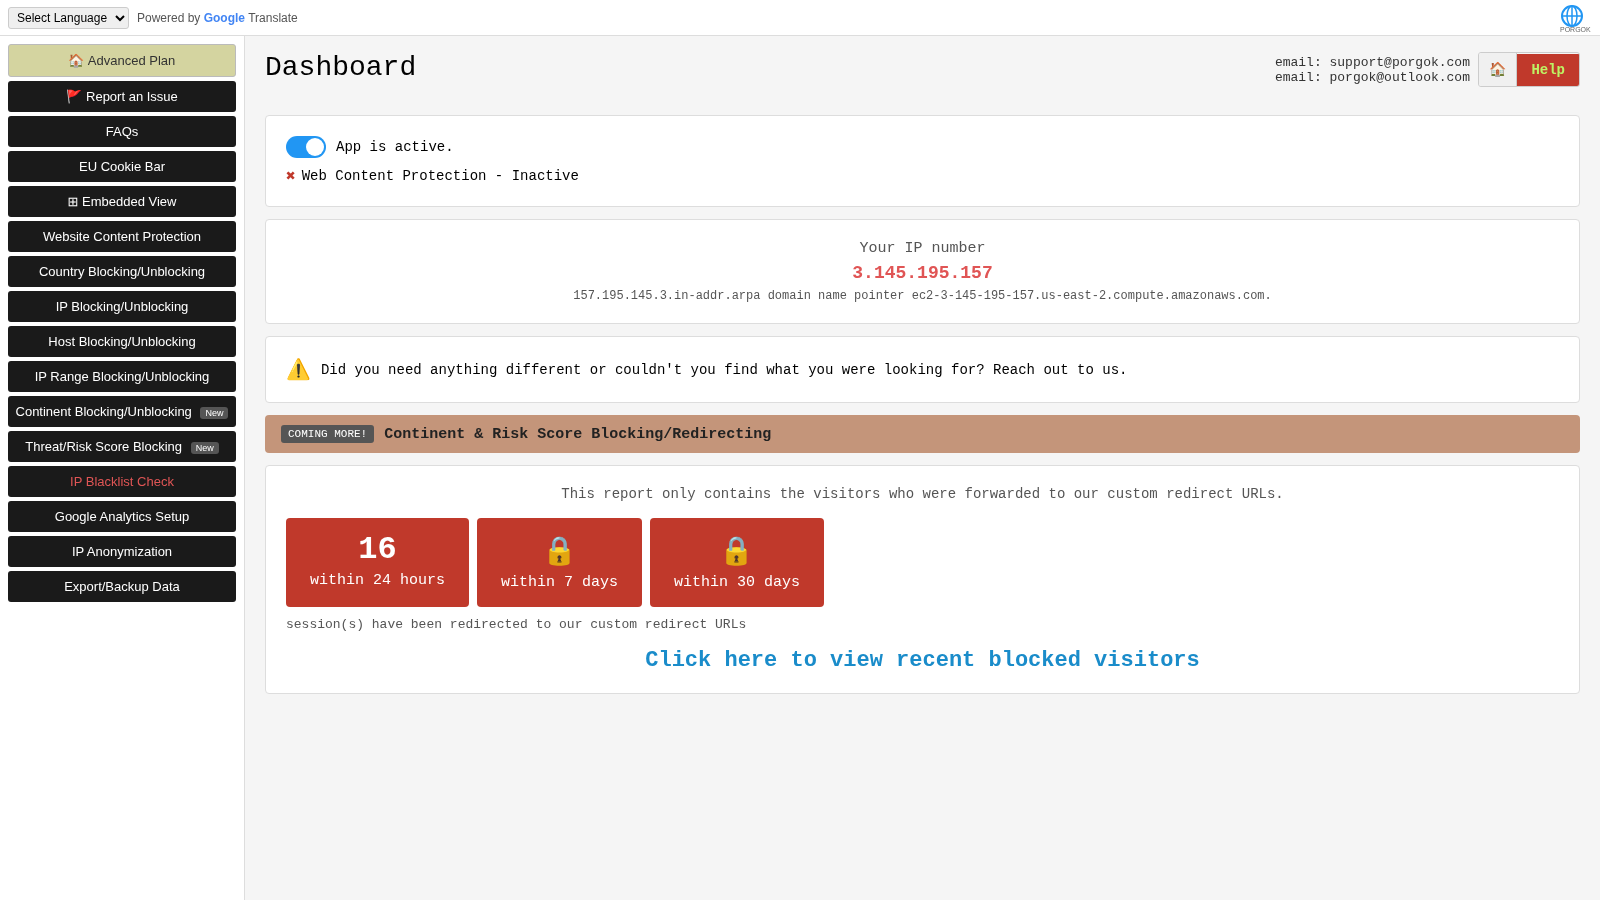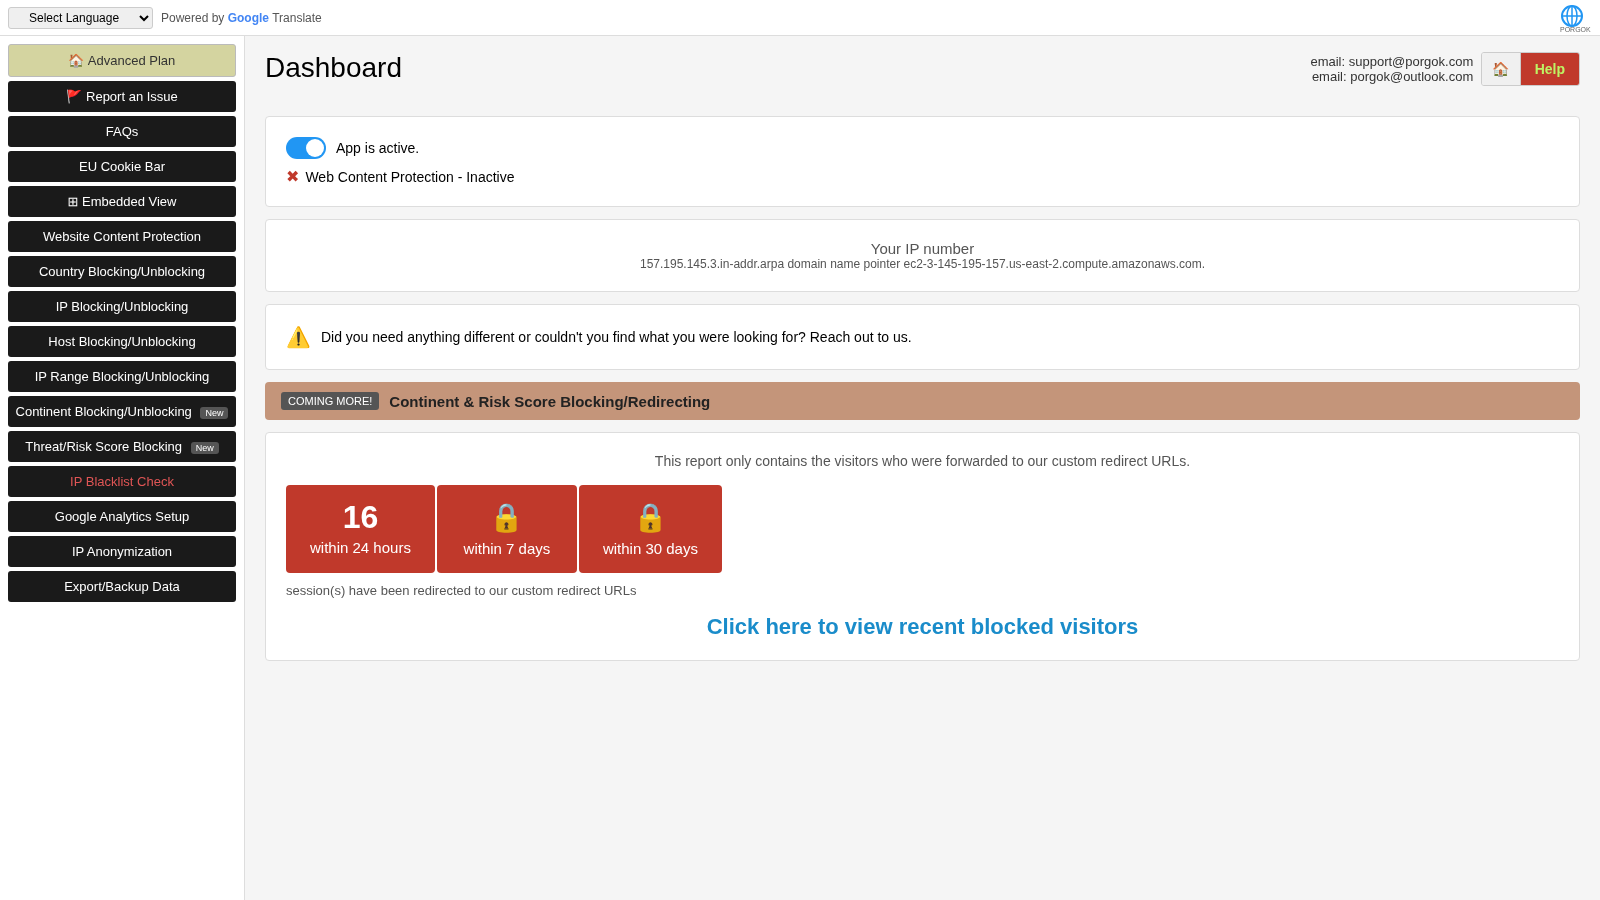--- a/index.html
+++ b/index.html
@@ -9,21 +9,21 @@
     .top-bar {
       display: flex;
       align-items: center;
       background: #fff;
       border-bottom: 1px solid #ddd;
       padding: 4px 8px;
       height: 36px;
     }
     .top-bar select {
       font-size: 12px;
-      padding: 2px 16px;
+      padding: 2px 4px;
       border: 1px solid #ccc;
       border-radius: 3px;
       margin-right: 8px;
     }
     .top-bar .translate-text {
       font-size: 12px;
       color: #555;
     }
     .top-bar .translate-text span.google {
       color: #4285F4; font-weight: bold;
@@ -224,21 +224,21 @@
       margin-bottom: 0;
     }
     .stats-description {
       text-align: center;
       color: #555;
       margin-bottom: 16px;
       font-size: 14px;
     }
     .stats-boxes {
       display: flex;
-      gap: 0;
+      gap: 6px;
       justify-content: flex-start;
       margin-bottom: 10px;
     }
     .stat-box {
       background: #c0392b;
       color: #fff;
       padding: 16px 24px;
       text-align: center;
       margin-right: 2px;
       border-radius: 4px;
@@ -344,21 +344,21 @@
       <span>Google Analytics Setup</span>
     </button>
     <button class="btn btn-dark">
       <span>IP Anonymization</span>
     </button>
     <button class="btn btn-dark">
       <span>Export/Backup Data</span>
     </button>
   </div>
 
-  <div class="content" style="position:relative;">
+  <div class="content" style="position:relative;font-family:Liberation Mono, monospace;">
 
     <div style="display:flex; align-items:flex-start; justify-content:space-between; margin-bottom:16px;">
       <h1>Dashboard</h1>
       <div style="display:flex; align-items:center; gap:8px;">
         <div class="header-emails">
           <div>email: support@porgok.com</div>
           <div>email: porgok@outlook.com</div>
         </div>
         <div class="help-btn">
           <div class="home-part">🏠</div>
@@ -376,20 +376,21 @@
         <span>App is active.</span>
       </div>
       <div class="web-content-inactive">
         <span class="icon-red-x">✖</span>
         <span>Web Content Protection - Inactive</span>
       </div>
     </div>
 
     <div class="card ip-card">
       <div style="font-size:15px; color:#555;">Your IP number</div>
+      <div class="ip-number">3.145.195.157</div>
       <div class="ip-domain">157.195.145.3.in-addr.arpa domain name pointer ec2-3-145-195-157.us-east-2.compute.amazonaws.com.</div>
     </div>
 
     <div class="card alert-card">
       <span class="alert-icon">⚠️</span>
       <span>Did you need anything different or couldn't you find what you were looking for? Reach out to us.</span>
     </div>
 
     <div class="coming-more-banner">
       <span class="coming-more-badge">COMING MORE!</span>

